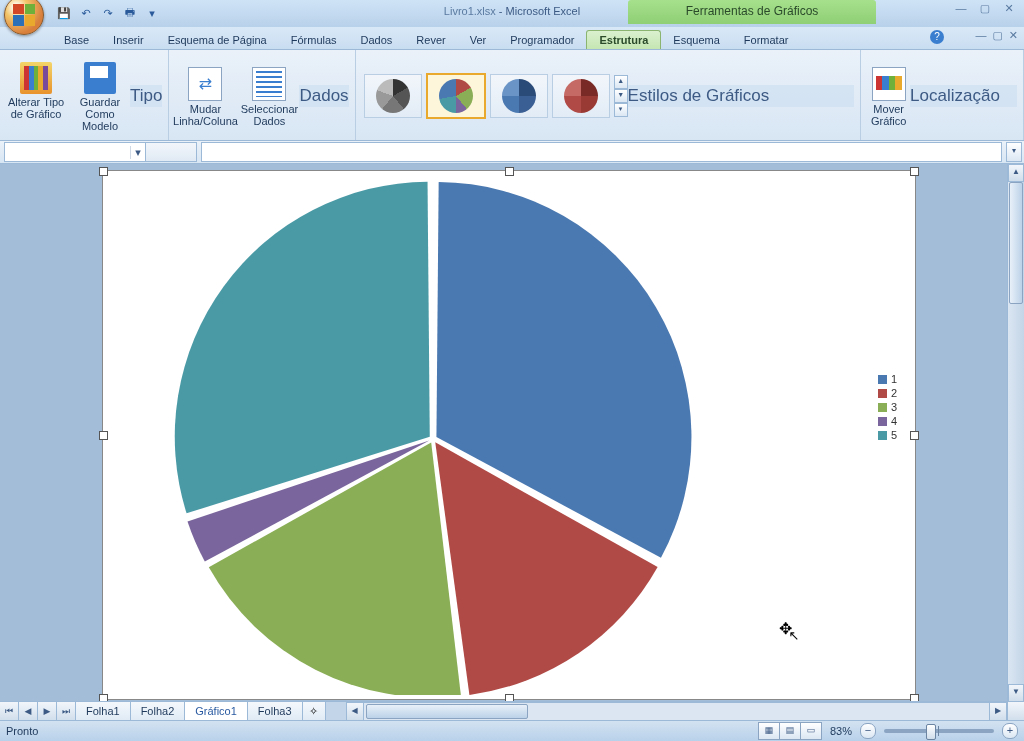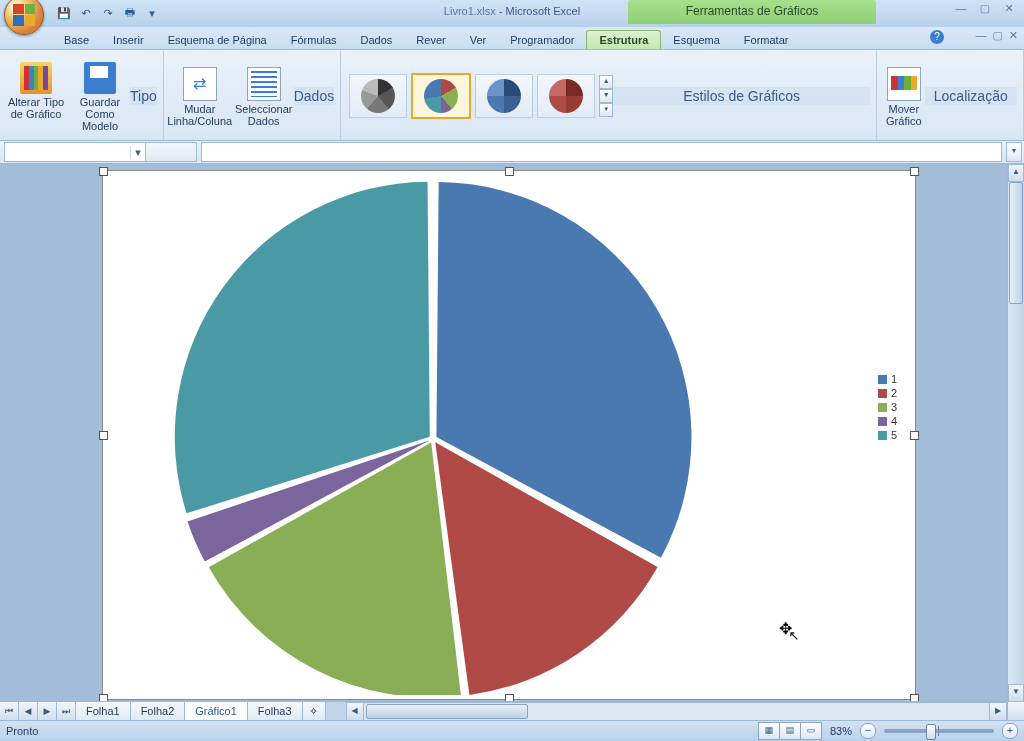--- a/index.html
+++ b/index.html
@@ -20,21 +20,21 @@
 .win-controls span{width:18px;text-align:center;}
 
 .ribbon-tabs{height:22px;background:linear-gradient(#d9e8f7,#c9ddf1);display:flex;align-items:flex-end;padding-left:52px;gap:0;border-bottom:1px solid #9db9d8;position:relative;}
 .rtab{padding:3px 12px 3px 12px;color:#1e395b;cursor:default;}
 .rtab.active{background:linear-gradient(#daf0cf,#c5e6b2);border:1px solid #8ab46f;border-bottom:none;border-radius:3px 3px 0 0;color:#2a4a2a;font-weight:bold;}
 .ribbon-tabs .sysbtns{position:absolute;right:6px;top:2px;display:flex;gap:6px;color:#5a7aa0;}
 .ribbon-tabs .helpbtn{position:absolute;right:80px;top:3px;width:14px;height:14px;border-radius:50%;background:#3a7ecf;color:#fff;text-align:center;line-height:14px;font-size:10px;}
 
 .ribbon{height:90px;background:linear-gradient(#eaf1f9,#d8e6f4);border-bottom:1px solid #9db9d8;display:flex;}
 .group{border-right:1px solid #b9cee3;display:flex;flex-direction:row;align-items:center;justify-content:space-between;padding:2px 6px 0 6px;}
-.group-label{font-size:14px;color:#3c5a84;text-align:center;width:100%;padding:1px 0;}
+.group-label{font-size:17px;color:#3c5a84;text-align:left;width:100%;padding:1px 0;}
 .group-label.inner{background:rgba(200,220,240,0.5);}
 .bigbtn{display:flex;flex-direction:column;align-items:center;width:60px;text-align:center;color:#1e395b;line-height:12px;padding-top:2px;}
 .bigbtn .ic{width:32px;height:32px;margin-bottom:2px;}
 .row{display:flex;gap:4px;}
 
 .ic-chartchange{background:linear-gradient(#f3d56a,#e8922c);border-radius:2px;position:relative;}
 .ic-chartchange::before{content:"";position:absolute;inset:4px;background:linear-gradient(90deg,#c33 20%,#3a7ecf 20% 40%,#6fb03a 40% 60%,#e8a92c 60% 80%,#7a4a9a 80%);}
 .ic-save{background:#3a7ecf;position:relative;border-radius:2px;}
 .ic-save::after{content:"";position:absolute;left:6px;top:4px;width:18px;height:12px;background:#fff;}
 .ic-switch{background:#fff;border:1px solid #8aa4c2;position:relative;}

